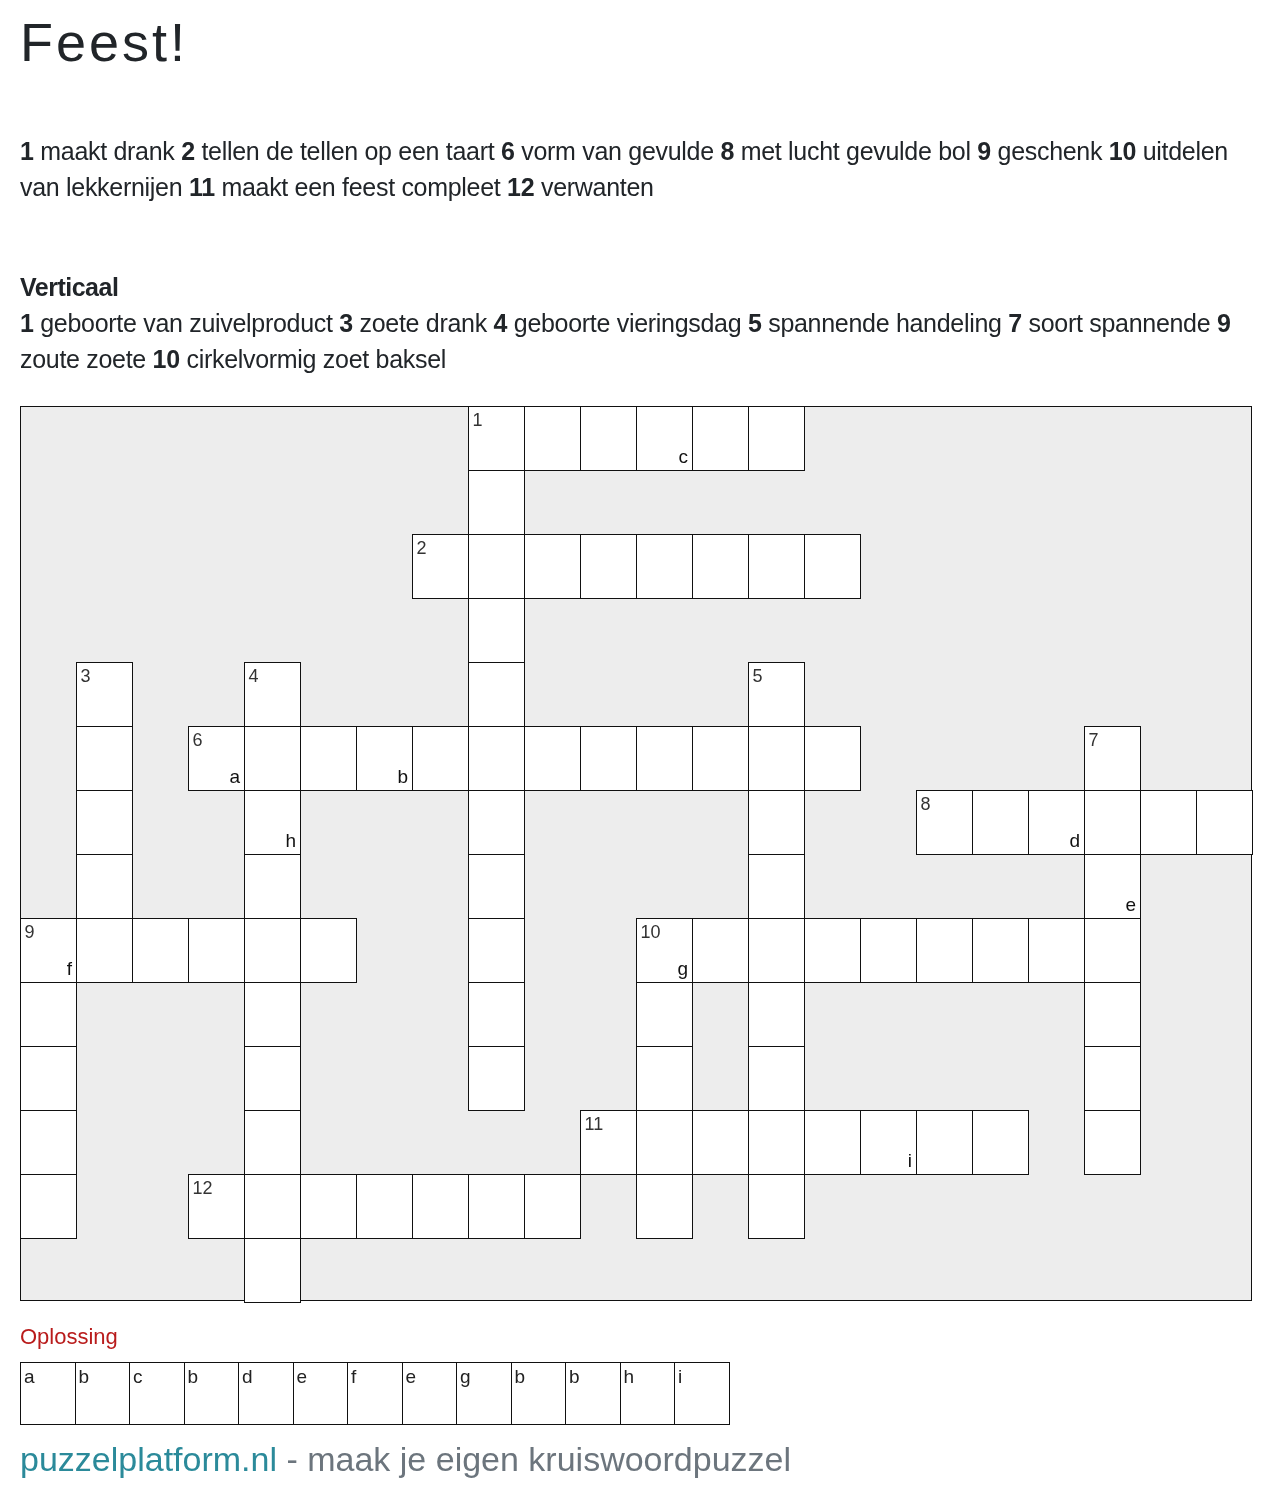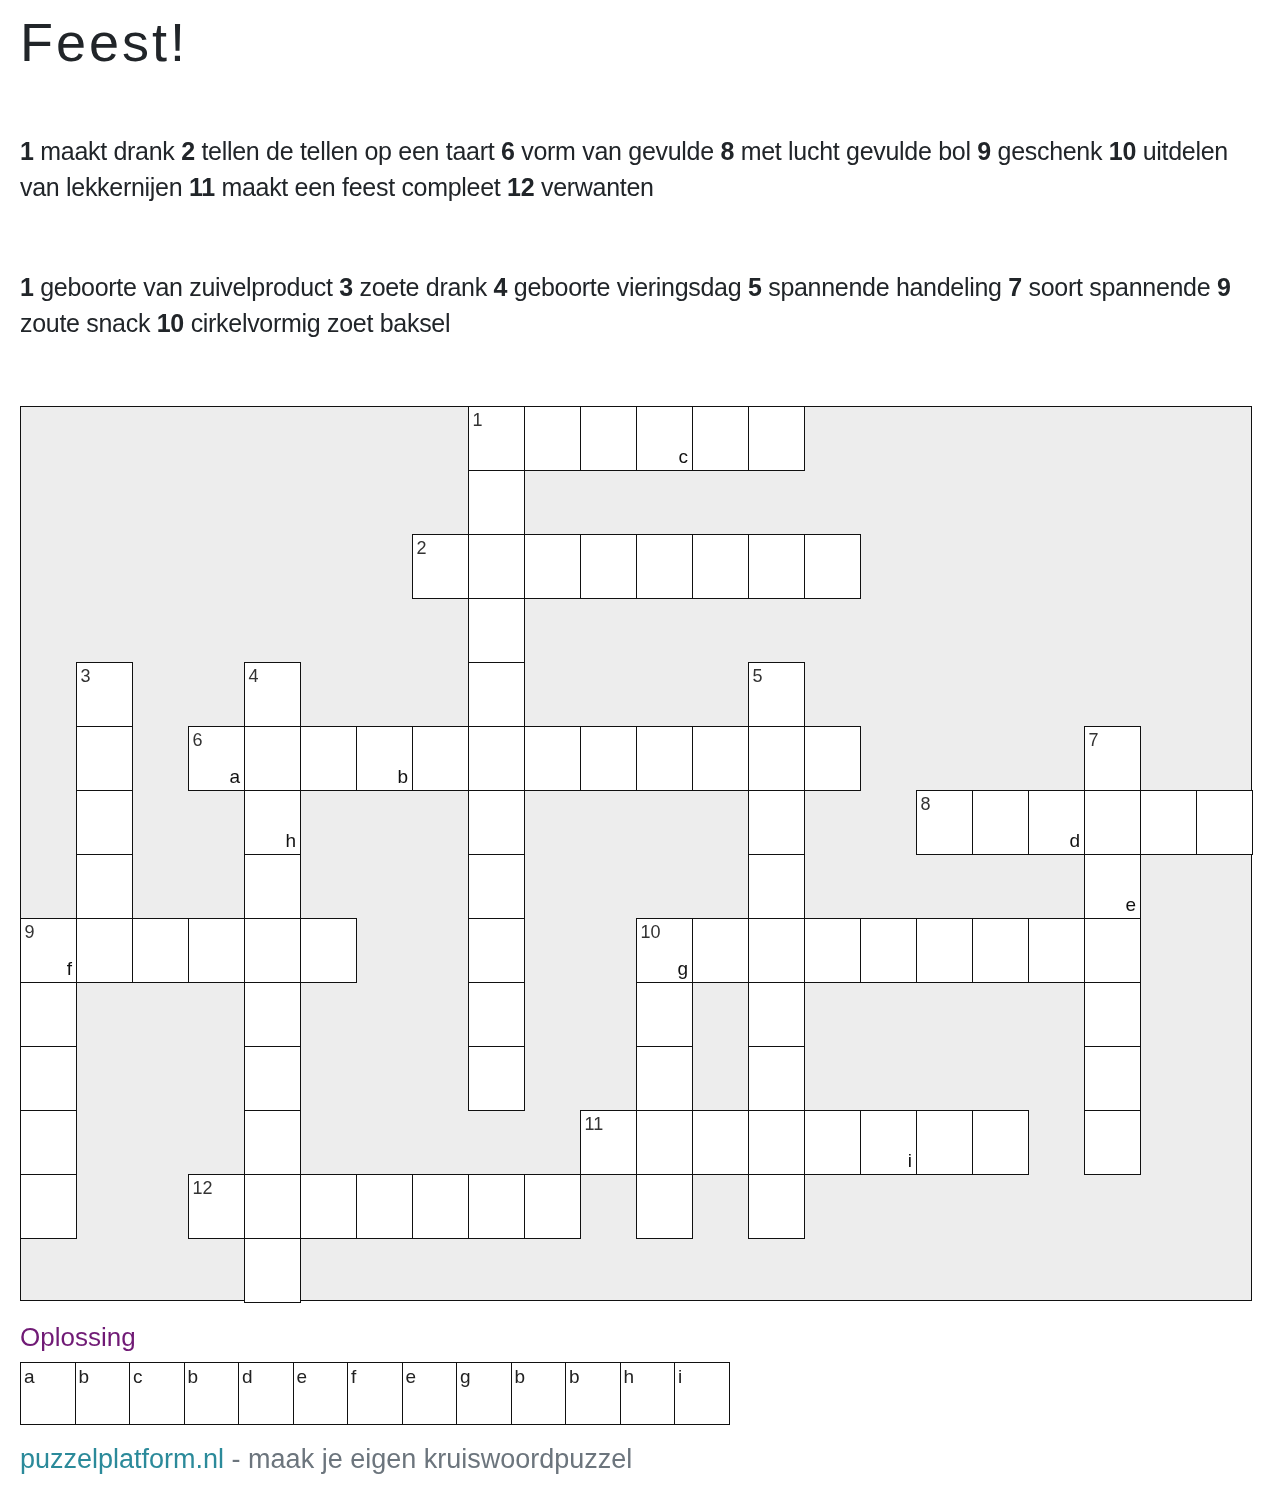--- a/index.html
+++ b/index.html
@@ -31,47 +31,48 @@
     position: absolute; width: 56px; height: 64px; box-sizing: border-box;
     background: #fff; border: 1.5px solid #111;
   }
   .cell .num {
     position: absolute; left: 4px; top: 2px; font-size: 18px; color: #333; line-height: 22px;
   }
   .cell .mark {
     position: absolute; right: 4px; bottom: 2px; font-size: 19px; color: #111; line-height: 22px;
   }
   .sol-label {
-    position: absolute; left: 20px; top: 1320px; font-size: 26px; color: #701a75; line-height: 34px;
+    position: absolute; left: 20px; top: 1320px; font-size: 22px; color: #b91c1c; line-height: 34px;
   }
   .sol-row {
     position: absolute; left: 20px; top: 1362px; height: 63px; display: flex;
   }
   .sol-cell {
     width: 56px; height: 63px; box-sizing: border-box; border: 1.5px solid #111;
     margin-left: -1.5px; position: relative; background: #fff;
   }
   .sol-cell:first-child { margin-left: 0; }
   .sol-cell span { position: absolute; left: 3px; top: 2px; font-size: 19px; color: #222; line-height: 24px; }
   .footer {
-    position: absolute; left: 20px; top: 1441px; font-size: 27px; line-height: 36px; color: #6c757d;
+    position: absolute; left: 20px; top: 1441px; font-size: 34px; line-height: 36px; color: #6c757d;
   }
   .footer a { color: #2b8a9a; text-decoration: none; }
 </style>
 </head>
 <body>
 
 <h1 class="title">Feest!</h1>
 
 <div class="clues" id="clues-h">
   <p class="body"><b>1</b><span> maakt drank </span><b>2</b><span> tellen de tellen op een taart </span><b>6</b><span> vorm van gevulde </span><b>8</b><span> met lucht gevulde bol </span><b>9</b><span> geschenk </span><b>10</b><span> uitdelen van lekkernijen </span><b>11</b><span> maakt een feest compleet </span><b>12</b><span> verwanten</span></p>
 </div>
 
 <div class="clues" id="clues-v">
-  <p class="body"><b>1</b><span> geboorte van zuivelproduct </span><b>3</b><span> zoete drank </span><b>4</b><span> geboorte vieringsdag </span><b>5</b><span> spannende handeling </span><b>7</b><span> soort spannende </span><b>9</b><span> zoute snack </span><b>10</b><span> cirkelvormig zoet baksel</span></p>
+  <h2>Verticaal</h2>
+  <p class="body"><b>1</b><span> geboorte van zuivelproduct </span><b>3</b><span> zoete drank </span><b>4</b><span> geboorte vieringsdag </span><b>5</b><span> spannende handeling </span><b>7</b><span> soort spannende </span><b>9</b><span> zoute zoete </span><b>10</b><span> cirkelvormig zoet baksel</span></p>
 </div>
 
 <div class="grid" id="grid">
     <div class="cell" style="left: 446.5px; top: -1.5px; width: 57.5px; height: 65.5px;">
       <span class="num">1</span>
     </div>
     <div class="cell" style="left: 502.5px; top: -1.5px; width: 57.5px; height: 65.5px;"></div>
     <div class="cell" style="left: 558.5px; top: -1.5px; width: 57.5px; height: 65.5px;"></div>
     <div class="cell" style="left: 614.5px; top: -1.5px; width: 57.5px; height: 65.5px;">
       <span class="mark">c</span>

